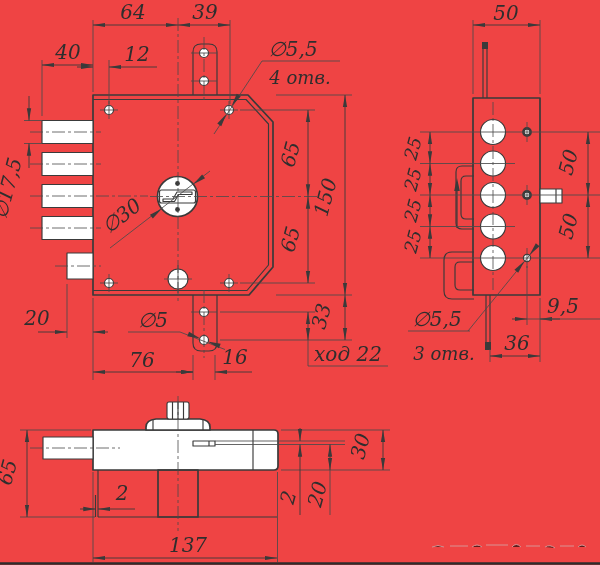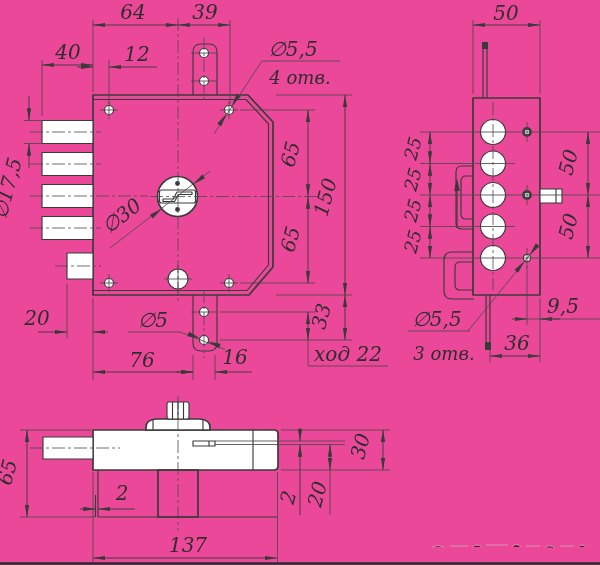--- a/index.html
+++ b/index.html
@@ -1,16 +1,16 @@
 <!DOCTYPE html>
 <html><head>
 <meta charset="utf-8">
 <style>
   html,body{margin:0;padding:0;background:#e8e8e8;}
-  .stage{width:600px;height:565px;background:#ec4899;position:relative;overflow:hidden;
+  .stage{width:600px;height:565px;background:#ef4444;position:relative;overflow:hidden;
          font-family:"DejaVu Serif",serif;}
   svg{display:block;}
   .ol  {stroke:#3a3a3a;stroke-width:1.7;fill:none;stroke-linejoin:round;}
   .ol2 {stroke:#3a3a3a;stroke-width:1.15;fill:none;stroke-linejoin:round;}
   .olw {stroke:#3a3a3a;stroke-width:1.7;fill:#ffffff;stroke-linejoin:round;}
   .ol2w{stroke:#3a3a3a;stroke-width:1.15;fill:#ffffff;stroke-linejoin:round;}
   .thin{stroke:#4a4a4a;stroke-width:0.85;fill:none;}
   .cl  {stroke:#4a4a4a;stroke-width:0.8;fill:none;stroke-dasharray:13 3 3 3;}
   .dim {stroke:#3a3a3a;stroke-width:0.9;fill:none;
         marker-start:url(#ar);marker-end:url(#ar);}

